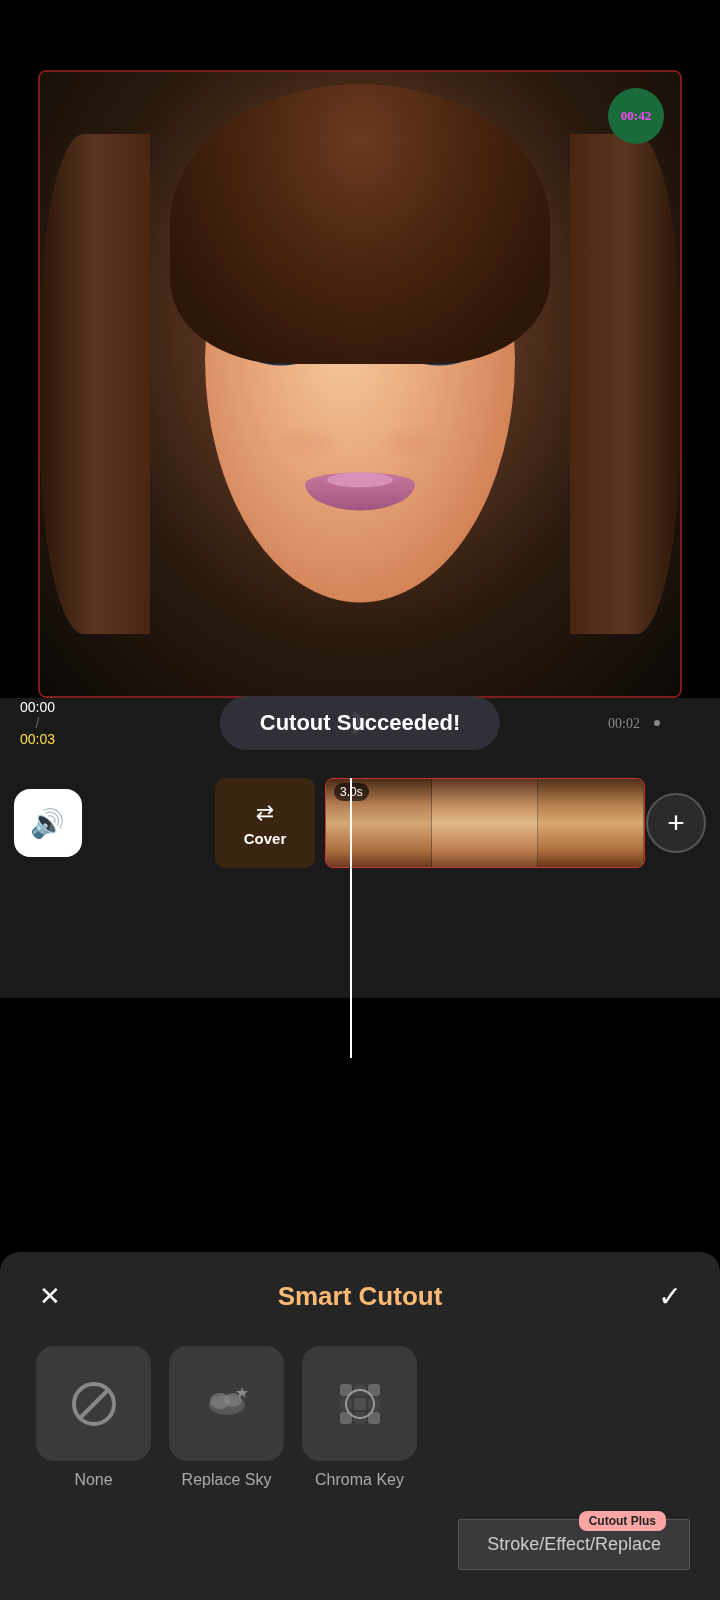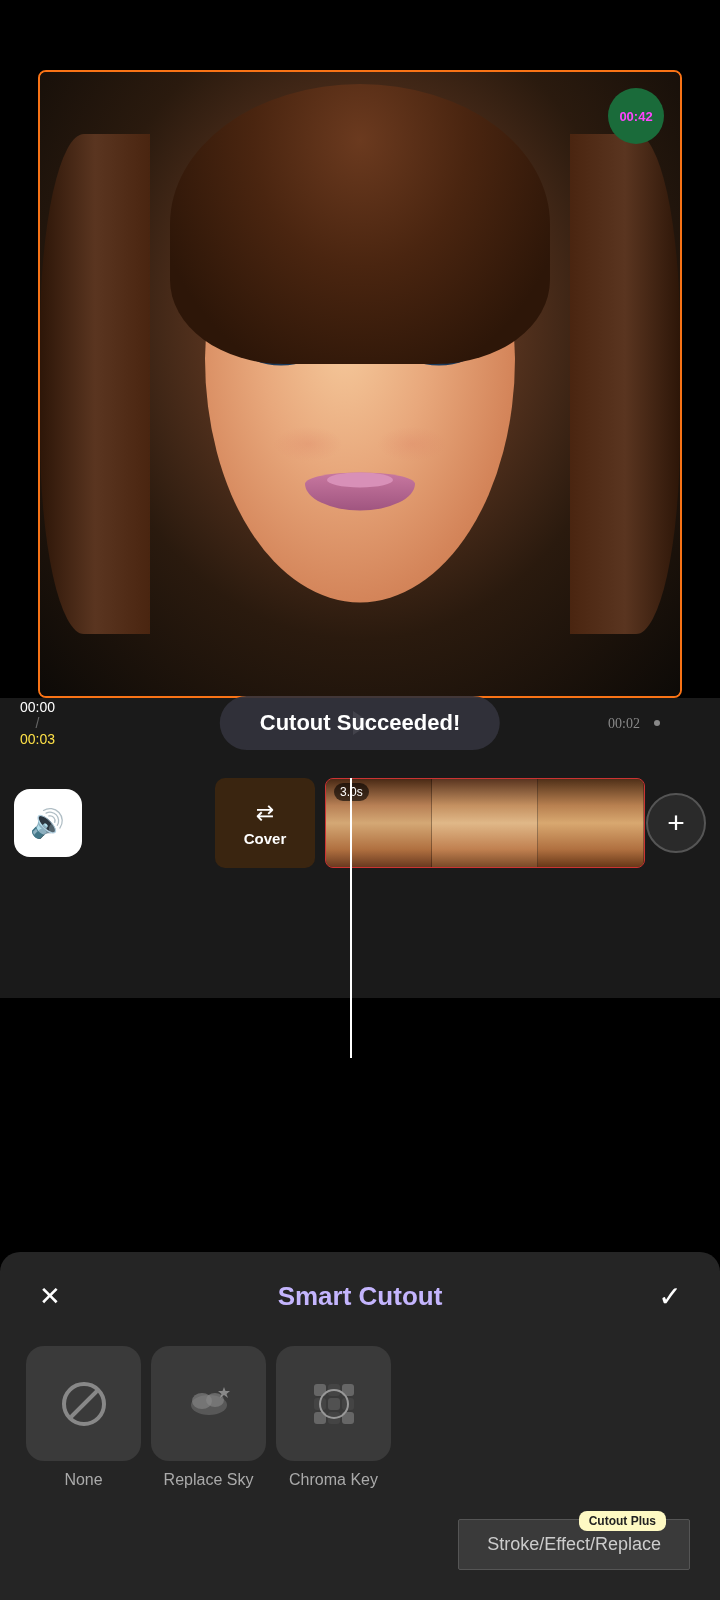--- a/index.html
+++ b/index.html
@@ -18,24 +18,25 @@
       width: 100%;
       height: 70px;
       background: #000;
     }
 
     
     .video-preview {
       position: relative;
       margin: 0 38px;
       height: 628px;
-      border: 2px solid #f97316;
+      border: 2px solid #7f1d1d;
       border-radius: 8px;
       overflow: hidden;
       background: #111;
+      font-family: Liberation Serif, serif;
     }
 
     .video-preview-bg {
       width: 100%;
       height: 100%;
       background: radial-gradient(ellipse at 50% 40%, #8b5a3c 0%, #5a3520 30%, #2a1a0e 60%, #0d0a07 100%);
       position: relative;
     }
 
     
@@ -409,21 +410,21 @@
       justify-content: center;
     }
 
     .close-icon {
       color: #fff;
       font-size: 26px;
       font-weight: 300;
     }
 
     .sheet-title {
-      color: #c4b5fd;
+      color: #fdba74;
       font-size: 26px;
       font-weight: 700;
     }
 
     .check-btn {
       width: 40px;
       height: 40px;
       display: flex;
       align-items: center;
       justify-content: center;
@@ -431,22 +432,22 @@
 
     .check-icon {
       color: #fff;
       font-size: 28px;
     }
 
     
     .options-grid {
       display: flex;
       justify-content: flex-start;
-      padding: 20px 26px;
-      gap: 10px;
+      padding: 20px 36px;
+      gap: 18px;
     }
 
     .option-item {
       display: flex;
       flex-direction: column;
       align-items: center;
       gap: 10px;
       cursor: pointer;
     }
 
@@ -485,21 +486,21 @@
       justify-content: flex-end;
       align-items: center;
       padding: 10px 30px 0;
       position: relative;
     }
 
     .cutout-plus-badge {
       position: absolute;
       top: -8px;
       right: 24px;
-      background: #fef9c3;
+      background: #fca5a5;
       color: #222;
       font-size: 12px;
       font-weight: 700;
       padding: 3px 10px;
       border-radius: 8px;
     }
 
     .stroke-effect-btn {
       background: #3a3a3a;
       border: 1px solid #555;

